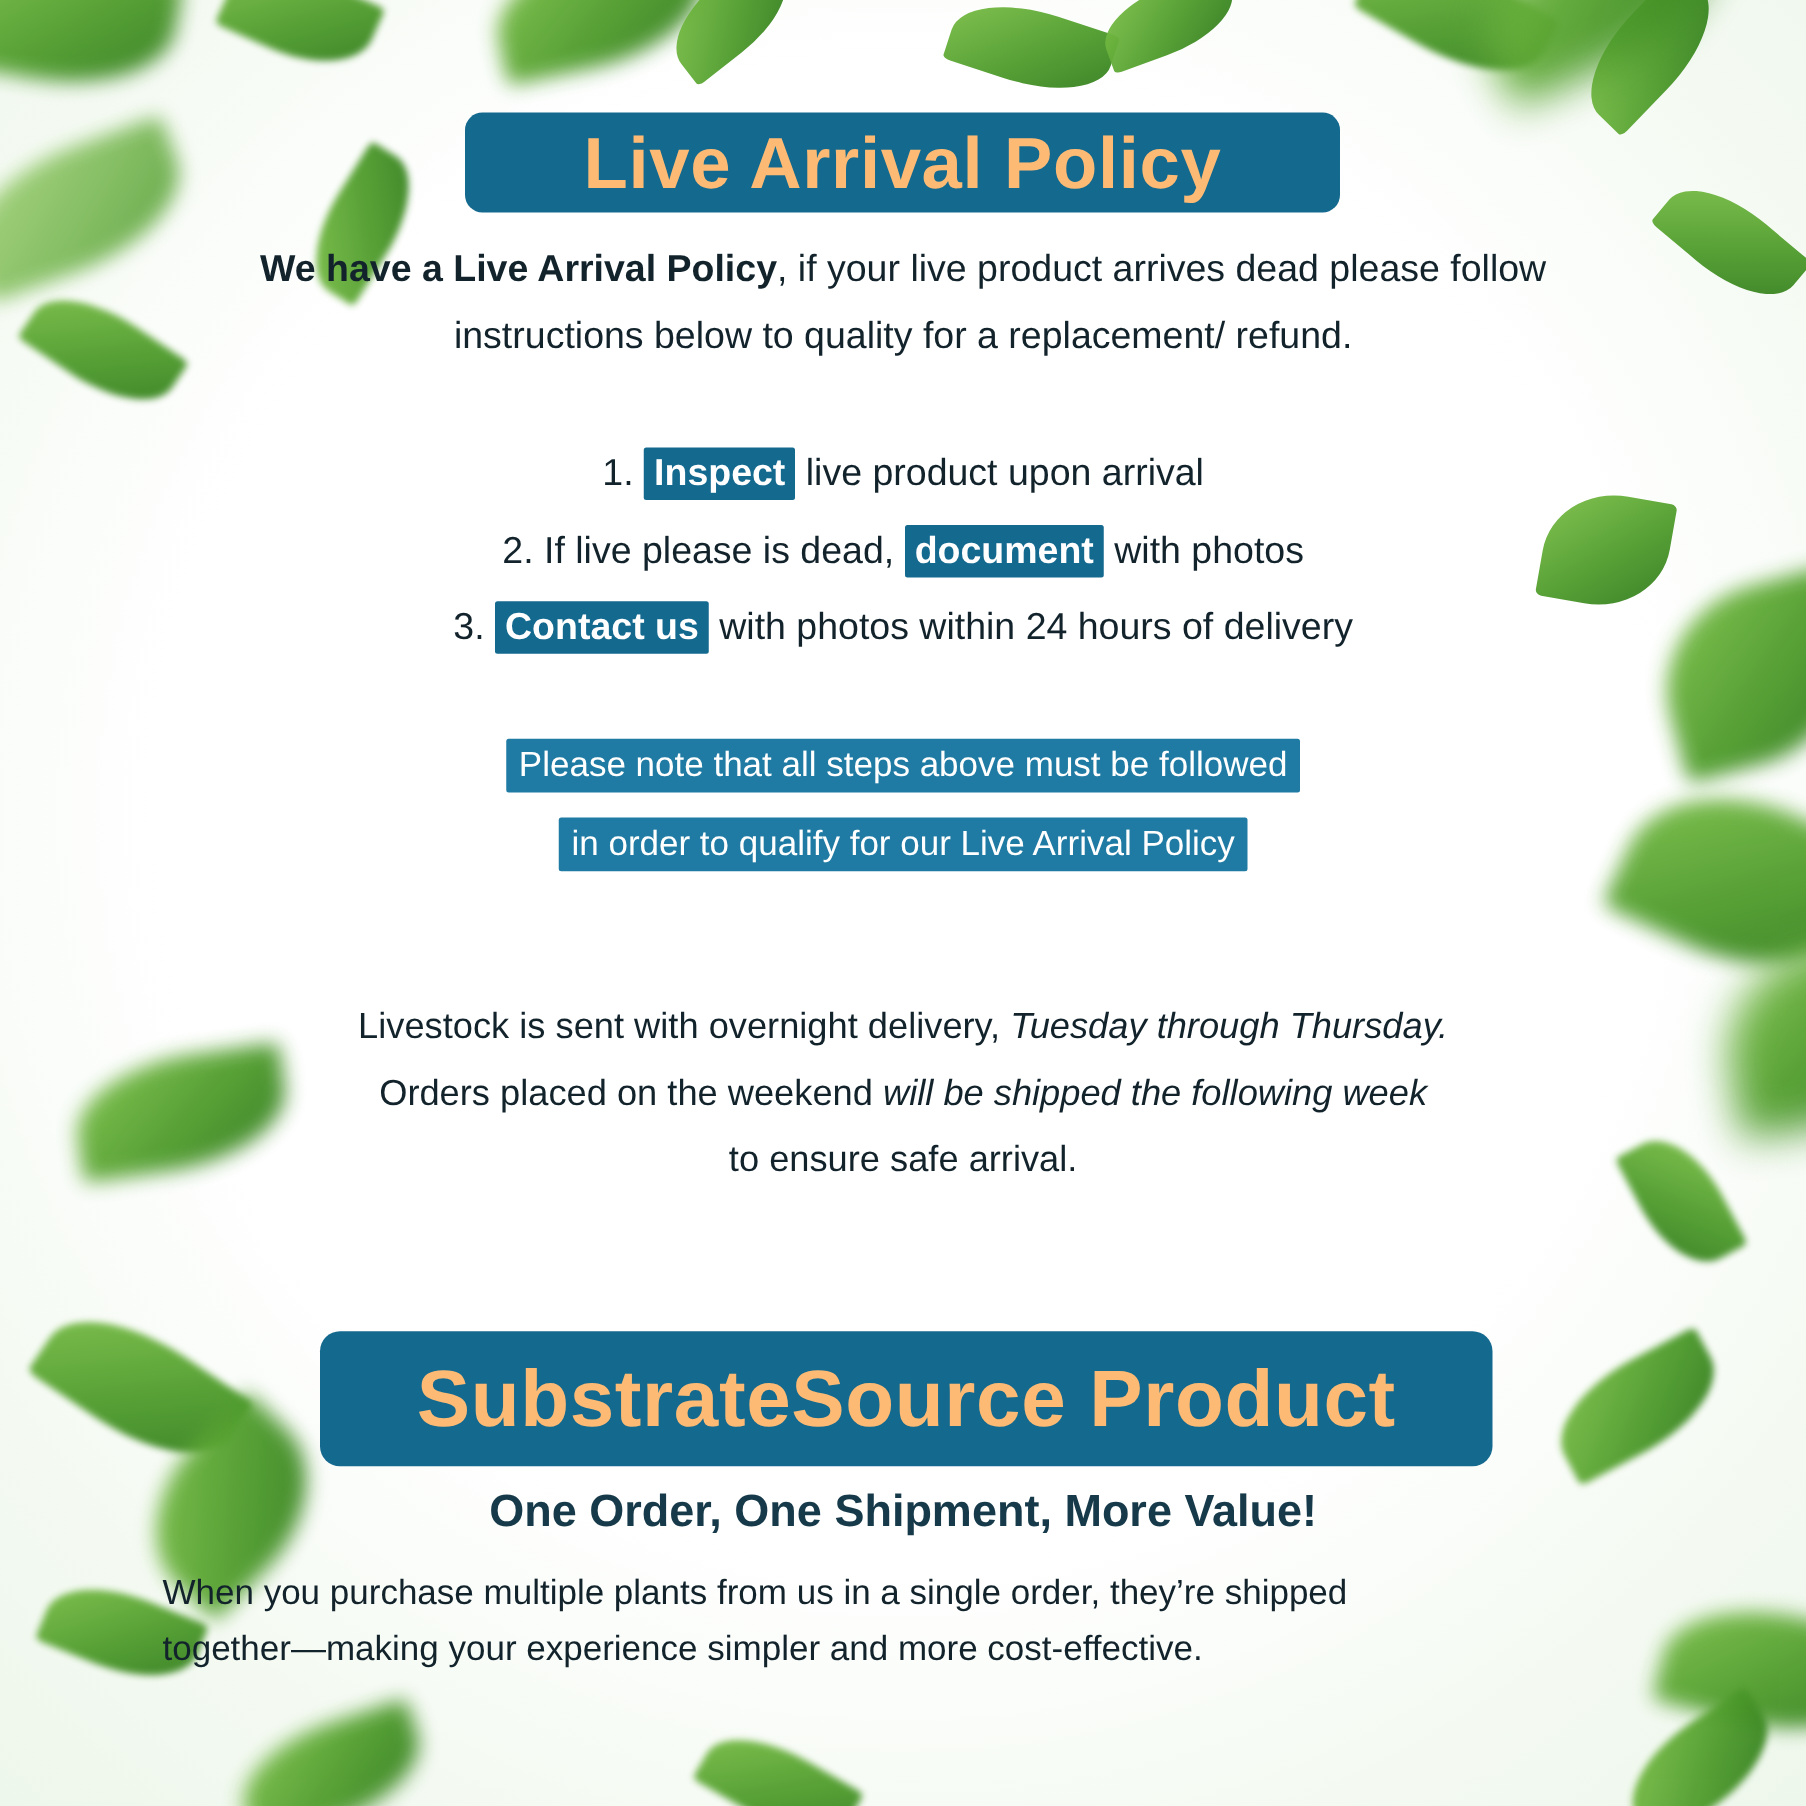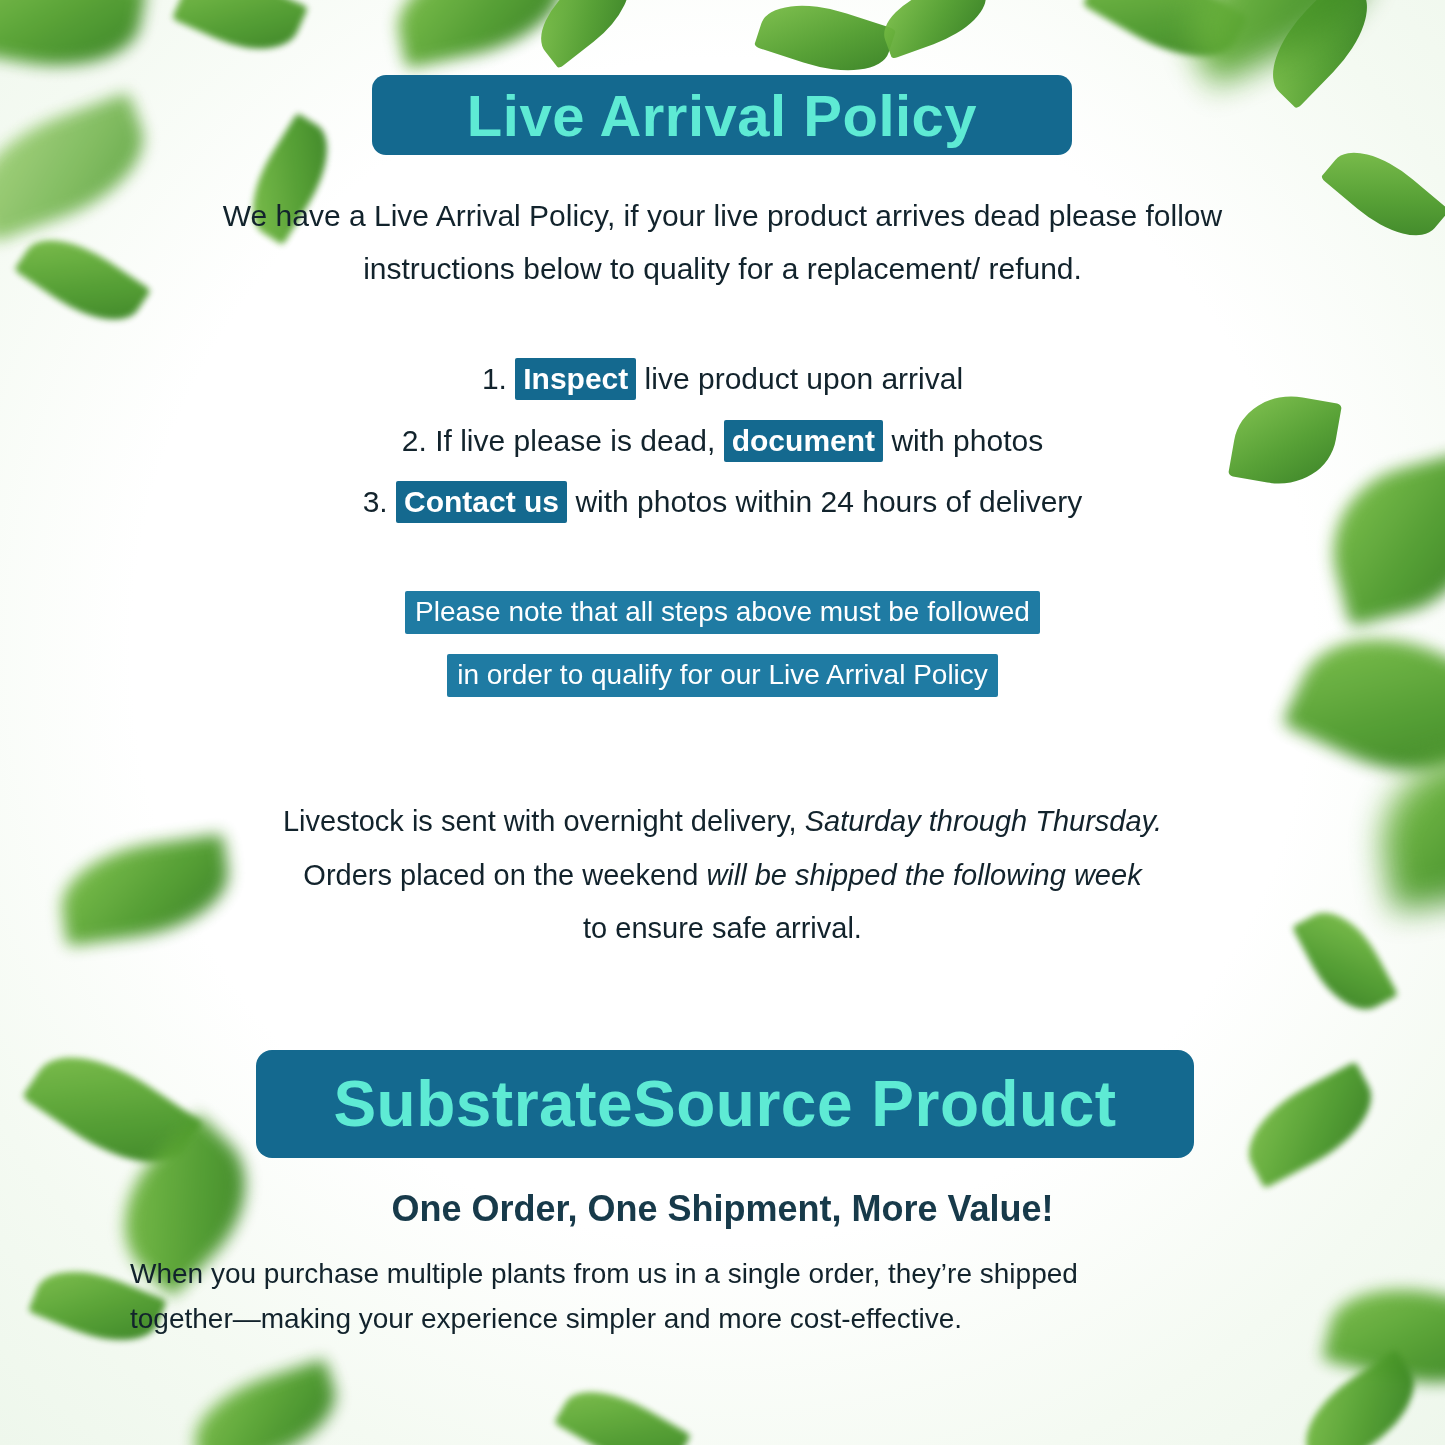--- a/index.html
+++ b/index.html
@@ -40,26 +40,27 @@
   .content {
     position: relative;
     z-index: 5;
     width: 1445px;
     height: 1445px;
   }
 
   .title-banner {
     position: absolute;
     background: #14698f;
-    color: #5eead4;
+    color: #fdba74;
     font-weight: bold;
     letter-spacing: .5px;
     display: flex;
     align-items: center;
     justify-content: center;
+    margin-top: 15px;
   }
 
   #title-policy {
     left: 372px;
     top: 75px;
     width: 700px;
     height: 80px;
     border-radius: 14px 14px 14px 14px;
     font-size: 58px;
   }
@@ -76,21 +77,21 @@
   .intro {
     position: absolute;
     left: 150px;
     top: 190px;
     width: 1145px;
     text-align: center;
     font-size: 30px;
     line-height: 1.75;
     color: #12232c;
   }
-  .intro b { font-weight: normal; }
+  .intro b { font-weight: bold; }
 
   .steps {
     position: absolute;
     left: 150px;
     top: 348px;
     width: 1145px;
     text-align: center;
     font-size: 30px;
     line-height: 2.05;
     color: #12232c;
@@ -213,21 +214,21 @@
       </div>
     </div>
 
     <div class="note">
       <div><span class="nl">Please note that all steps above must be followed</span></div>
       <div><span class="nl">in order to qualify for our Live Arrival Policy</span></div>
     </div>
 
     <div class="shipping">
       <div>
-        <span>Livestock is sent with overnight delivery, </span><i>Saturday through Thursday.</i>
+        <span>Livestock is sent with overnight delivery, </span><i>Tuesday through Thursday.</i>
       </div>
       <div>
         <span>Orders placed on the weekend </span><i>will be shipped the following week</i>
       </div>
       <div>to ensure safe arrival.</div>
     </div>
 
     <div class="title-banner" id="title-product">SubstrateSource Product</div>
 
     <div class="subhead">One Order, One Shipment, More Value!</div>

